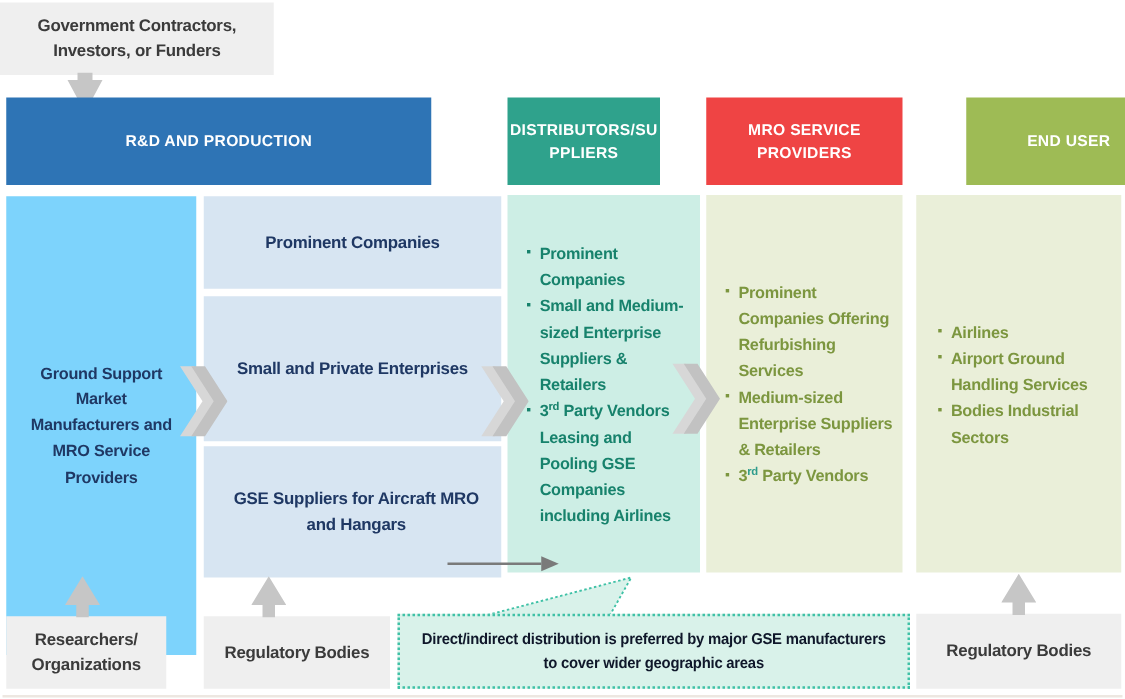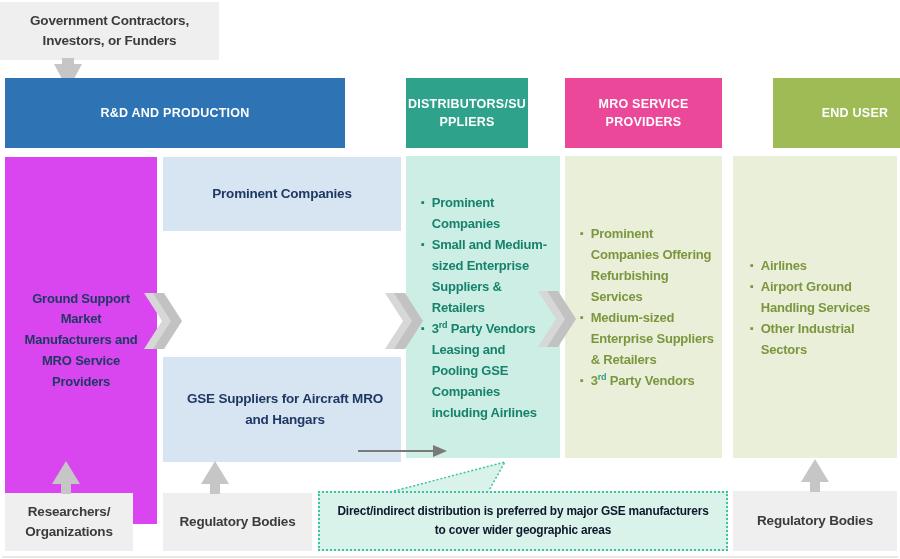--- a/index.html
+++ b/index.html
@@ -16,25 +16,25 @@
   .graybox{background:#efefef;color:#3b3b3b;font-size:13.5px;line-height:1.5;}
   .top-funders{left:0;top:2px;width:219px;height:58px;}
   .researchers{left:5px;top:493px;width:128px;height:58px;}
   .reg-left{left:163px;top:493px;width:149px;height:58px;}
   .reg-right{left:733px;top:491px;width:164px;height:60px;}
 
   
   .hdr{top:78px;height:70px;color:#ffffff;font-size:12.5px;letter-spacing:.25px;line-height:1.45;}
   .hdr-rd{left:5px;width:340px;background:#2e74b5;}
   .hdr-dist{left:406px;width:122px;background:#2fa28c;}
-  .hdr-mro{left:565px;width:157px;background:#ec4899;}
+  .hdr-mro{left:565px;width:157px;background:#ef4444;}
   .hdr-end{left:733px;width:164px;background:#9ebb55;margin-left:40px;}
 
   
-  .main-box{left:5px;top:157px;width:152px;height:367px;background:#d946ef;color:#1f3864;
+  .main-box{left:5px;top:157px;width:152px;height:367px;background:#7dd3fc;color:#1f3864;
             font-size:13px;line-height:1.6;padding:0 15px;}
   .subbox{left:163px;width:238px;background:#d7e5f2;color:#1f3864;font-size:13.5px;line-height:1.5;padding:0 10px;}
   .sub1{top:157px;height:74px;}
   .sub2{top:237px;height:116px;}
   .sub3{top:357px;height:105px;justify-content:flex-end;}
 
   
   .col{display:flex;flex-direction:column;justify-content:center;}
   .col-dist{left:406px;top:156px;width:154px;height:302px;background:#cdeee5;color:#17826c;}
   .col-mro{left:565px;top:156px;width:157px;height:302px;background:#eaefd9;color:#7c963f;}
@@ -82,20 +82,23 @@
     <span class="pre">END USER</span>
   </div>
 
   <div class="abs center main-box">
     <span>Ground Support Market Manufacturers and MRO Service Providers</span>
   </div>
 
   <div class="abs center subbox sub1">
     <span>Prominent Companies</span>
   </div>
+  <div class="abs center subbox sub2">
+    <span>Small and Private Enterprises</span>
+  </div>
   <div class="abs center subbox sub3">
     <span style="max-width:212px;">GSE Suppliers for Aircraft MRO and Hangars</span>
   </div>
 
   <div class="abs col col-dist">
     <ul class="blist">
       <li>
         <span class="blt">▪</span>
         <span class="txt"><span>Prominent Companies</span><sup class="sp"></sup><span></span></span>
       </li>
@@ -132,21 +135,21 @@
       <li>
         <span class="blt">▪</span>
         <span class="txt"><span>Airlines</span><sup class="sp"></sup><span></span></span>
       </li>
       <li>
         <span class="blt">▪</span>
         <span class="txt"><span>Airport Ground Handling Services</span><sup class="sp"></sup><span></span></span>
       </li>
       <li>
         <span class="blt">▪</span>
-        <span class="txt"><span>Other Industrial Sectors</span><sup class="sp"></sup><span></span></span>
+        <span class="txt"><span>Bodies Industrial Sectors</span><sup class="sp"></sup><span></span></span>
       </li>
     </ul>
   </div>
 
   <svg class="abs" style="left:142px;top:292px;" width="40" height="58" viewBox="0 0 40 58">
     <polygon points="2,1 13,1 31,29 13,57 2,57 20,29" fill="#d7d7d7"></polygon>
     <polygon points="11,1 22,1 40,29 22,57 11,57 29,29" fill="#c2c2c2"></polygon>
   </svg>
   <svg class="abs" style="left:383px;top:292px;" width="40" height="58" viewBox="0 0 40 58">
     <polygon points="2,1 13,1 31,29 13,57 2,57 20,29" fill="#d7d7d7"></polygon>

